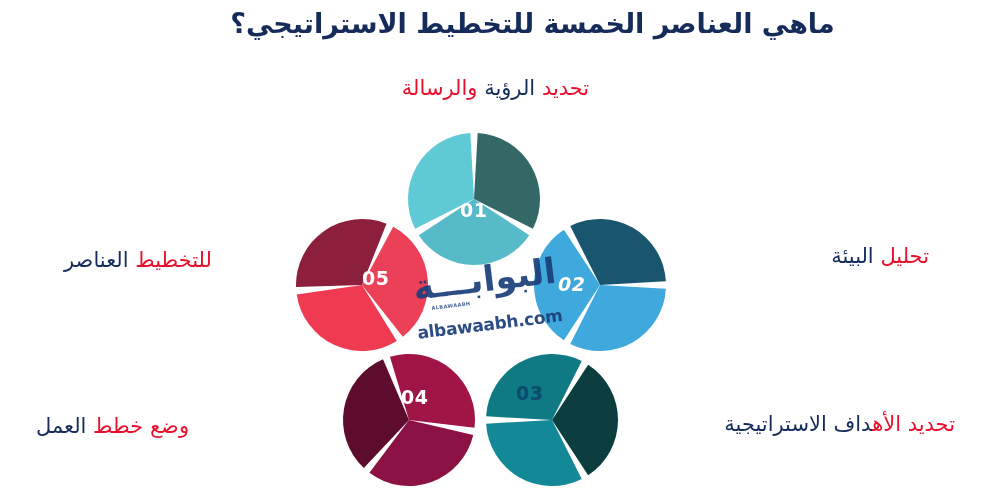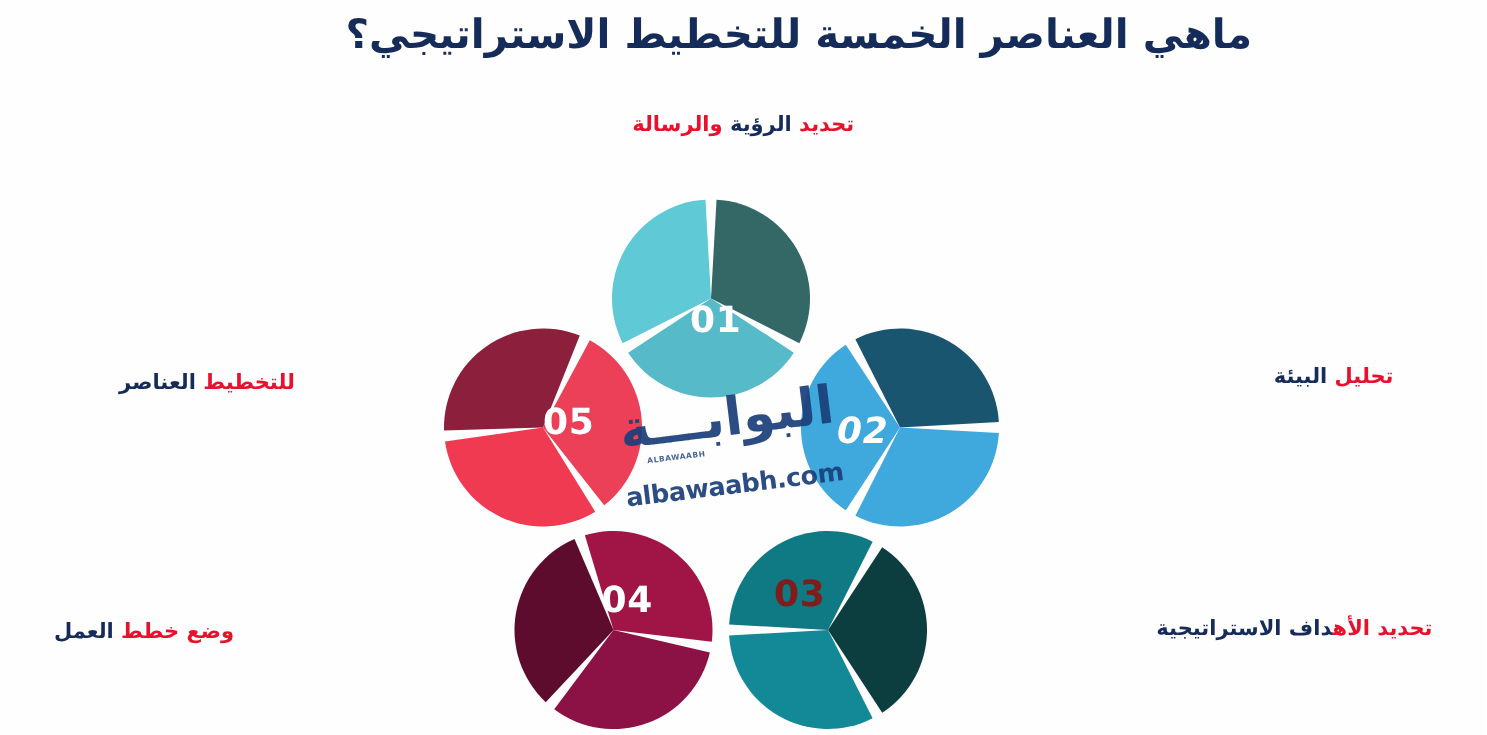--- a/index.html
+++ b/index.html
@@ -34,22 +34,22 @@
     direction: rtl;
     letter-spacing: 0px;
     line-height: 1.35;
     padding-left: 37px;
   }
 
   
   .label {
     position: absolute;
     direction: rtl;
-    font-size: 14px;
-    font-weight: bold;
+    font-size: 21px;
+    font-weight: normal;
     color: #152c5b;
     line-height: 1.35;
     white-space: nowrap;
   }
   .label .hl { color: #e8112d; }
 
   .lbl-1 {
     left: 0; top: 74px; width: 991px;
     text-align: center;
   }
@@ -74,21 +74,21 @@
 
   
   .pie {
     position: absolute;
   }
   .pie svg { display: block; overflow: visible; }
   .pie-num {
     position: absolute;
     color: #ffffff;
     font-weight: bold;
-    font-size: 24px;
+    font-size: 19px;
     letter-spacing: 0.5px;
     pointer-events: none;
     text-shadow: 0 0 1px rgba(0,0,0,0.05);
   }
 
   
   .watermark {
     position: absolute;
     left: 396px;
     top: 258px;
@@ -173,21 +173,21 @@
           <path d="M 72.00 72.00 L 35.86 127.23 A 66 66 0 0 1 35.86 16.77 Z" fill="#3fa8dc"></path>
         </svg>
         <div class="pie-num" style="color: rgb(255, 255, 255); left: 30px; top: 60px;">02</div>
       </div>
       <div class="pie" style="left: 480px; top: 348px; width: 144px; height: 144px;">
         <svg width="144" height="144" viewBox="0 0 144 144">
           <path d="M 72.00 72.00 L 108.14 16.77 A 66 66 0 0 1 108.14 127.23 Z" fill="#0c3e40"></path>
           <path d="M 72.00 72.00 L 101.76 130.91 A 66 66 0 0 1 6.10 75.68 Z" fill="#138896"></path>
           <path d="M 72.00 72.00 L 6.10 68.32 A 66 66 0 0 1 101.76 13.09 Z" fill="#0f7a83"></path>
         </svg>
-        <div class="pie-num" style="color: #7f1d1d; left: 36px; top: 34px;">03</div>
+        <div class="pie-num" style="color: #0c4a6e; left: 36px; top: 34px;">03</div>
       </div>
       <div class="pie" style="left: 337px; top: 348px; width: 144px; height: 144px;">
         <svg width="144" height="144" viewBox="0 0 144 144">
           <path d="M 72.00 72.00 L 52.92 8.82 A 66 66 0 0 1 137.54 79.81 Z" fill="#a01446"></path>
           <path d="M 72.00 72.00 L 136.26 87.07 A 66 66 0 0 1 32.46 124.85 Z" fill="#8c1246"></path>
           <path d="M 72.00 72.00 L 26.82 120.11 A 66 66 0 0 1 46.00 11.34 Z" fill="#5d0c2e"></path>
         </svg>
         <div class="pie-num" style="color: rgb(255, 255, 255); left: 64px; top: 38px;">04</div>
       </div>
       <div class="pie" style="left: 290px; top: 213px; width: 144px; height: 144px;">

